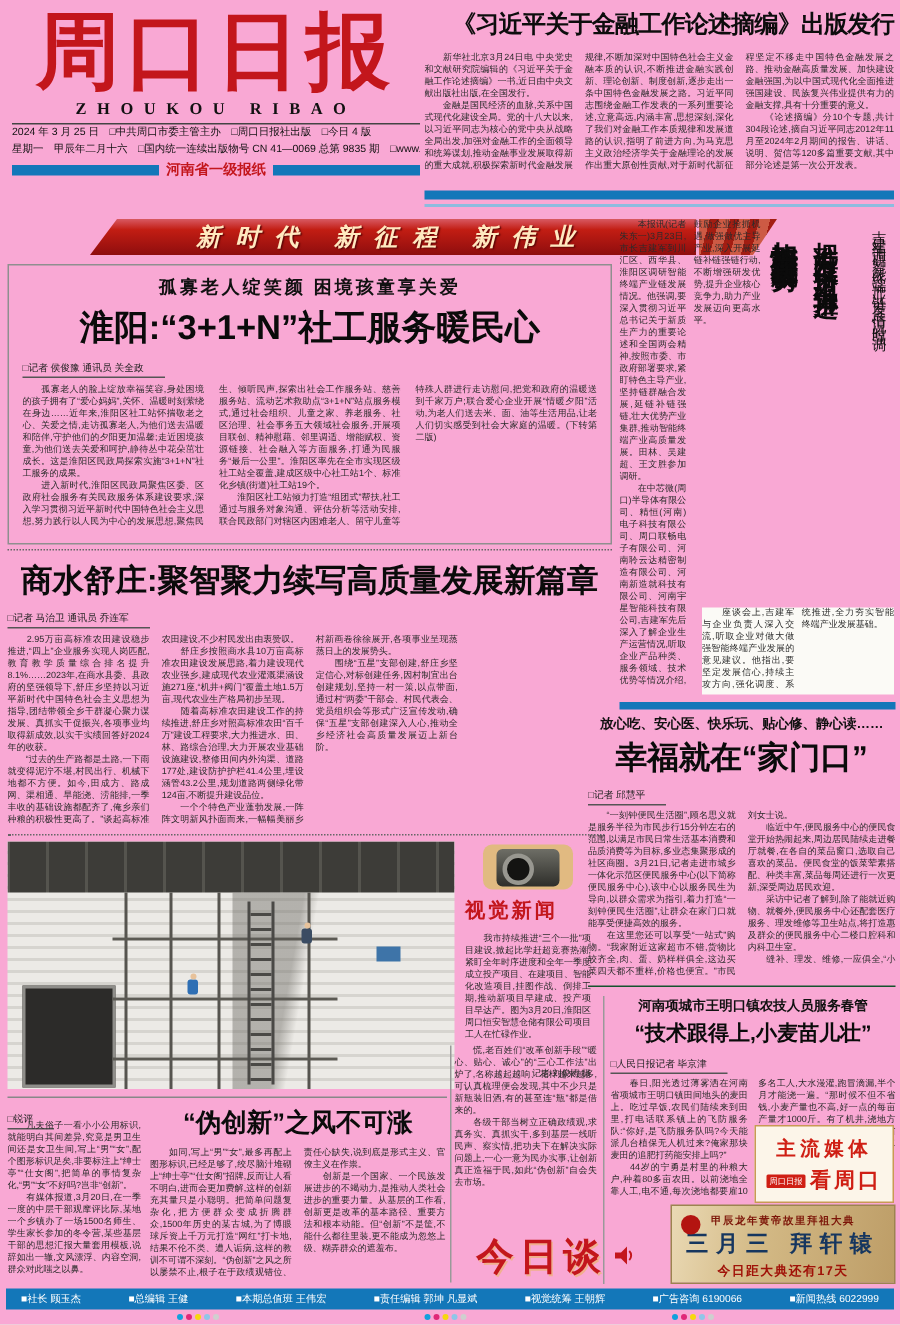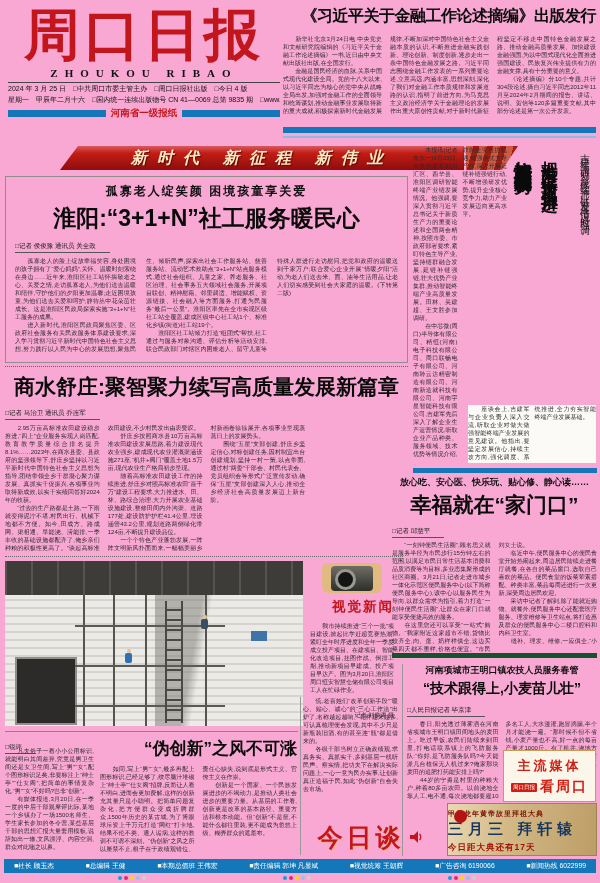--- a/index.html
+++ b/index.html
@@ -86,35 +86,35 @@
   .ph-sign{position:absolute;left:246px;top:70px;width:16px;height:10px;background:#3e74a8;}
 
   
   .vq{left:310px;top:561px;width:84px;}
   .cam-wrap{position:relative;width:60px;height:34px;margin:0 auto;}
   .cam-bg{position:absolute;left:0;top:2px;width:60px;height:30px;background:#d8c066;border-radius:6px;opacity:.75;}
   .cam{position:absolute;left:9px;top:5px;width:42px;height:25px;border-radius:4px;
        background:linear-gradient(180deg,#6e6e66,#2e2e2a);}
   .lens{position:absolute;left:13px;top:8px;width:15px;height:15px;border-radius:50%;
         background:#141412;border:3px solid #989790;}
-  .vq-label{text-align:right;font-weight:900;font-size:13.5px;color:#c3161c;letter-spacing:2px;margin-top:3px;}
+  .vq-label{text-align:left;font-weight:900;font-size:13.5px;color:#c3161c;letter-spacing:2px;margin-top:3px;}
   .vq-caption{margin-top:6px;height:88px;}
   .vq-credit{font-size:6px;text-align:right;color:#2b2b2b;margin-top:1px;}
 
   
-  .xingfu{left:392px;top:476px;width:205px;height:182px;border-bottom:5px solid #14532d;box-sizing:border-box;}
+  .xingfu{left:392px;top:476px;width:205px;height:182px;border-bottom:1px solid #14532d;box-sizing:border-box;}
   .xf-kicker{font-size:9px;font-weight:700;text-align:center;white-space:nowrap;color:#111;}
   .xf-title{font-size:21px;font-weight:900;text-align:center;color:#0b0b0b;margin-top:2px;white-space:nowrap;}
   .xf-body{margin-top:3px;height:118px;column-count:2;column-gap:8px;}
 
   
   .wc-rule{left:5px;top:731px;width:293px;border-top:1px solid #888;}
   .wc-byline-wrap{left:5px;top:735px;width:90px;}
   .wc-col1{left:5px;top:747px;width:89px;height:108px;}
-  .wc-title{left:100px;top:737px;width:197px;font-size:17px;font-weight:900;text-align:right;
+  .wc-title{left:100px;top:737px;width:197px;font-size:17px;font-weight:900;text-align:center;
             color:#0b0b0b;white-space:nowrap;}
   .wc-col23{left:100px;top:765px;width:197px;height:90px;column-count:2;column-gap:8px;}
   .wc-col4{left:303px;top:697px;width:95px;height:116px;}
   .vdiv{border-left:1px solid #999;width:0;}
 
   
   .jishu{left:407px;top:664px;width:190px;}
   .js-kicker{font-size:9px;font-weight:700;text-align:center;white-space:nowrap;color:#111;}
   .js-title{font-size:14px;font-weight:900;text-align:center;color:#0b0b0b;margin-top:3px;white-space:nowrap;}
   .js-body{margin-top:3px;height:80px;column-count:2;column-gap:7px;}
@@ -126,21 +126,21 @@
   .ma-line2{font-size:14px;font-weight:900;color:#cf1f14;letter-spacing:2px;}
 
   
   .jinritan{left:303px;top:818px;width:134px;height:38px;display:flex;align-items:center;justify-content:center;gap:4px;}
   .jr-label{font-size:25px;font-weight:900;color:#c3161c;letter-spacing:4px;
             text-shadow:1px 1px 0 #f0b08e;}
 
   
   .event-ad{left:447px;top:803px;width:150px;height:53px;border:1px solid #9c8450;box-sizing:border-box;
             background:linear-gradient(100deg,#ead9b4 0%,#d3b985 40%,#bd9d67 100%);
-            overflow:hidden;}
+            text-align:center;overflow:hidden;}
   .ea-seal{position:absolute;left:6px;top:6px;width:13px;height:13px;border-radius:50%;background:#b31410;}
   .ea-line1{margin-top:5px;font-size:7px;font-weight:700;color:#7c1508;letter-spacing:1px;}
   .ea-line2{font-size:15px;font-weight:900;color:#16365f;letter-spacing:5px;margin-top:1px;}
   .ea-line3{font-size:8.5px;font-weight:900;color:#a01208;margin-top:3px;letter-spacing:1px;}
 
   
   .footer-bar{left:4px;top:859px;width:592px;height:14px;background:#1377b9;display:flex;
               align-items:center;justify-content:space-between;padding:0 10px;box-sizing:border-box;}
   .footer-bar span{color:#fff;font-size:6.8px;white-space:nowrap;}
   .dots{top:876px;display:flex;gap:2px;}

